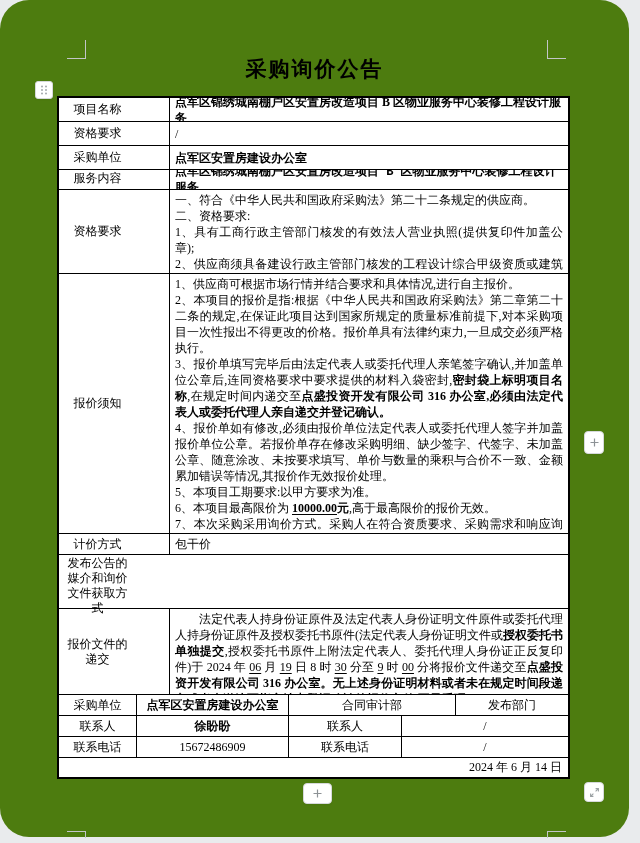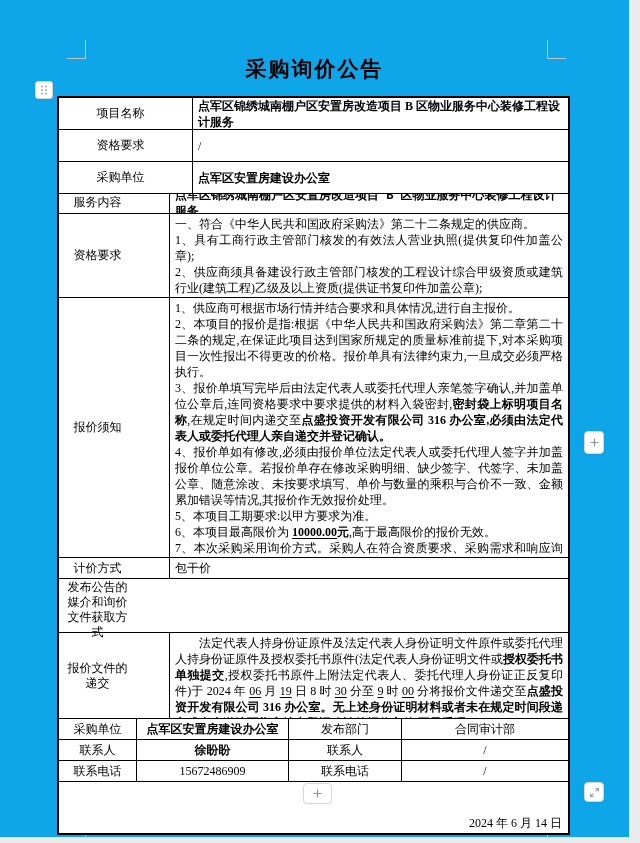--- a/index.html
+++ b/index.html
@@ -1,53 +1,53 @@
 <!DOCTYPE html>
 <html><head>
 <meta charset="utf-8">
 <style>
   html,body{margin:0;padding:0;}
   body{
     width:640px;height:843px;overflow:hidden;position:relative;
     background:#e9ebed;color:#000;
     font-family:"Liberation Serif","DejaVu Serif",serif;
   }
-  .page{position:absolute;left:0;top:0;width:629px;height:837px;background:#0ea5e9;}
+  .page{position:absolute;left:0;top:0;width:629px;height:837px;background:#4d7c0f;border-radius:29px;}
   
   .corner{position:absolute;width:18px;height:18px;border:0 solid #c2c6c8;}
   .corner.tl{left:67px;top:40px;border-right-width:1px;border-bottom-width:1px;}
   .corner.tr{left:547px;top:40px;border-left-width:1px;border-bottom-width:1px;}
   .corner.bl{left:67px;top:831px;height:6px;border-right-width:1px;border-top-width:1px;}
   .corner.br{left:547px;top:831px;height:6px;border-left-width:1px;border-top-width:1px;}
   .title{position:absolute;left:0;top:55px;width:629px;text-align:center;
          font-size:21px;font-weight:bold;letter-spacing:2px;}
   
   .doc-table{position:absolute;left:57px;top:96px;width:513px;border:2px solid #000;
              font-size:12px;box-sizing:border-box;background:#fff;}
   .row{display:flex;border-bottom:1px solid #000;box-sizing:border-box;}
   .row:last-child{border-bottom:0;}
   .cell{box-sizing:border-box;overflow:hidden;}
   .lab{width:77px;flex:none;display:flex;align-items:center;justify-content:center;
        text-align:center;line-height:15px;padding:1px 3px;}
   .val{flex:1;border-left:1px solid #000;padding:2px 5px;line-height:16px;text-align:justify;margin-left:33px;}
   .val.mid{display:flex;align-items:center;text-align:left;padding-top:0;padding-bottom:0;}
   .bold{font-weight:bold;}
-  .h24{height:32px;padding-left:23px;} .h20{height:20px;font-family:Liberation Mono, monospace;} .h84{height:84px;} .h260{height:260px;}
+  .h24{height:24px;} .h20{height:20px;font-family:Liberation Mono, monospace;} .h84{height:84px;} .h260{height:260px;}
   .h21{height:21px;} .h54{height:54px;flex-direction:column;} .h86{height:86px;}
   .para{text-align:justify;margin:0;}
   .para.indent{text-indent:24px;}
   .b{font-weight:bold;}
   .u{text-decoration:underline;text-underline-offset:2px;}
   
   .contact{height:21px;}
   .c{display:flex;align-items:center;justify-content:center;border-left:1px solid #000;
      box-sizing:border-box;overflow:hidden;white-space:nowrap;}
   .c1{width:77px;border-left:0;} .c2{width:152px;} .c3{width:113px;} .c4{flex:1;}
   .daterow{height:19px;display:flex;align-items:center;justify-content:flex-end;
-           padding-right:6px;box-sizing:border-box;margin-top:32px;}
+           padding-right:6px;box-sizing:border-box;}
   
   .ui-btn{position:absolute;background:#fff;border:1px solid #d6d9db;border-radius:4px;
           display:flex;align-items:center;justify-content:center;
           box-shadow:0 1px 2px rgba(0,0,0,0.05);cursor:pointer;}
   .handle{left:35px;top:81px;width:16px;height:16px;border-radius:3px;}
   .addcol{left:584px;top:431px;width:18px;height:21px;}
   .addrow{left:303px;top:783px;width:27px;height:19px;}
   .expand{left:584px;top:782px;width:18px;height:18px;}
 </style>
 </head>
@@ -94,20 +94,21 @@
 
     <div class="row h20">
       <div class="cell lab">服务内容</div>
       <div class="cell val mid bold">点军区锦绣城南棚户区安置房改造项目 B 区物业服务中心装修工程设计服务</div>
     </div>
 
     <div class="row h84">
       <div class="cell lab">资格要求</div>
       <div class="cell val">
           <div class="para"><span>一、符合《中华人民共和国政府采购法》第二十二条规定的供应商。</span></div>
+          <div class="para"><span>二、资格要求:</span></div>
           <div class="para"><span>1、具有工商行政主管部门核发的有效法人营业执照(提供复印件加盖公章);</span></div>
           <div class="para"><span>2、供应商须具备建设行政主管部门核发的工程设计综合甲级资质或建筑行业(建筑工程)乙级及以上资质(提供证书复印件加盖公章);</span></div>
         </div>
     </div>
 
     <div class="row h260">
       <div class="cell lab">报价须知</div>
       <div class="cell val">
           <div class="para"><span>1、供应商可根据市场行情并结合要求和具体情况,进行自主报价。</span></div>
           <div class="para"><span>2、本项目的报价是指:根据《中华人民共和国政府采购法》第二章第二十二条的规定,在保证此项目达到国家所规定的质量标准前提下,对本采购项目一次性报出不得更改的价格。报价单具有法律约束力,一旦成交必须严格执行。</span></div>
@@ -133,22 +134,22 @@
     <div class="row h86">
       <div class="cell lab">报价文件的递交</div>
       <div class="cell val">
           <div class="para indent"><span>法定代表人持身份证原件及法定代表人身份证明文件原件或委托代理人持身份证原件及授权委托书原件(法定代表人身份证明文件或</span><span class="b">授权委托书单独提交</span><span>,授权委托书原件上附法定代表人、委托代理人身份证正反复印件)于 2024 年 </span><span class="u">06</span><span> 月 </span><span class="u">19</span><span> 日 8 时 </span><span class="u">30</span><span> 分至 </span><span class="u">9</span><span> 时 </span><span class="u">00</span><span> 分将报价文件递交至</span><span class="b">点盛投资开发有限公司 316 办公室。无上述身份证明材料或者未在规定时间段递交或者未送达至指定地点登记确认的报价文件,不予受理。</span></div>
         </div>
     </div>
 
     <div class="row contact">
       <div class="cell c c1">采购单位</div>
       <div class="cell c c2 bold">点军区安置房建设办公室</div>
+      <div class="cell c c4">合同审计部</div>
       <div class="cell c c3">发布部门</div>
-      <div class="cell c c4">合同审计部</div>
     </div>
 
     <div class="row contact">
       <div class="cell c c1">联系人</div>
       <div class="cell c c2 bold">徐盼盼</div>
       <div class="cell c c3">联系人</div>
       <div class="cell c c4">/</div>
     </div>
 
     <div class="row contact">

